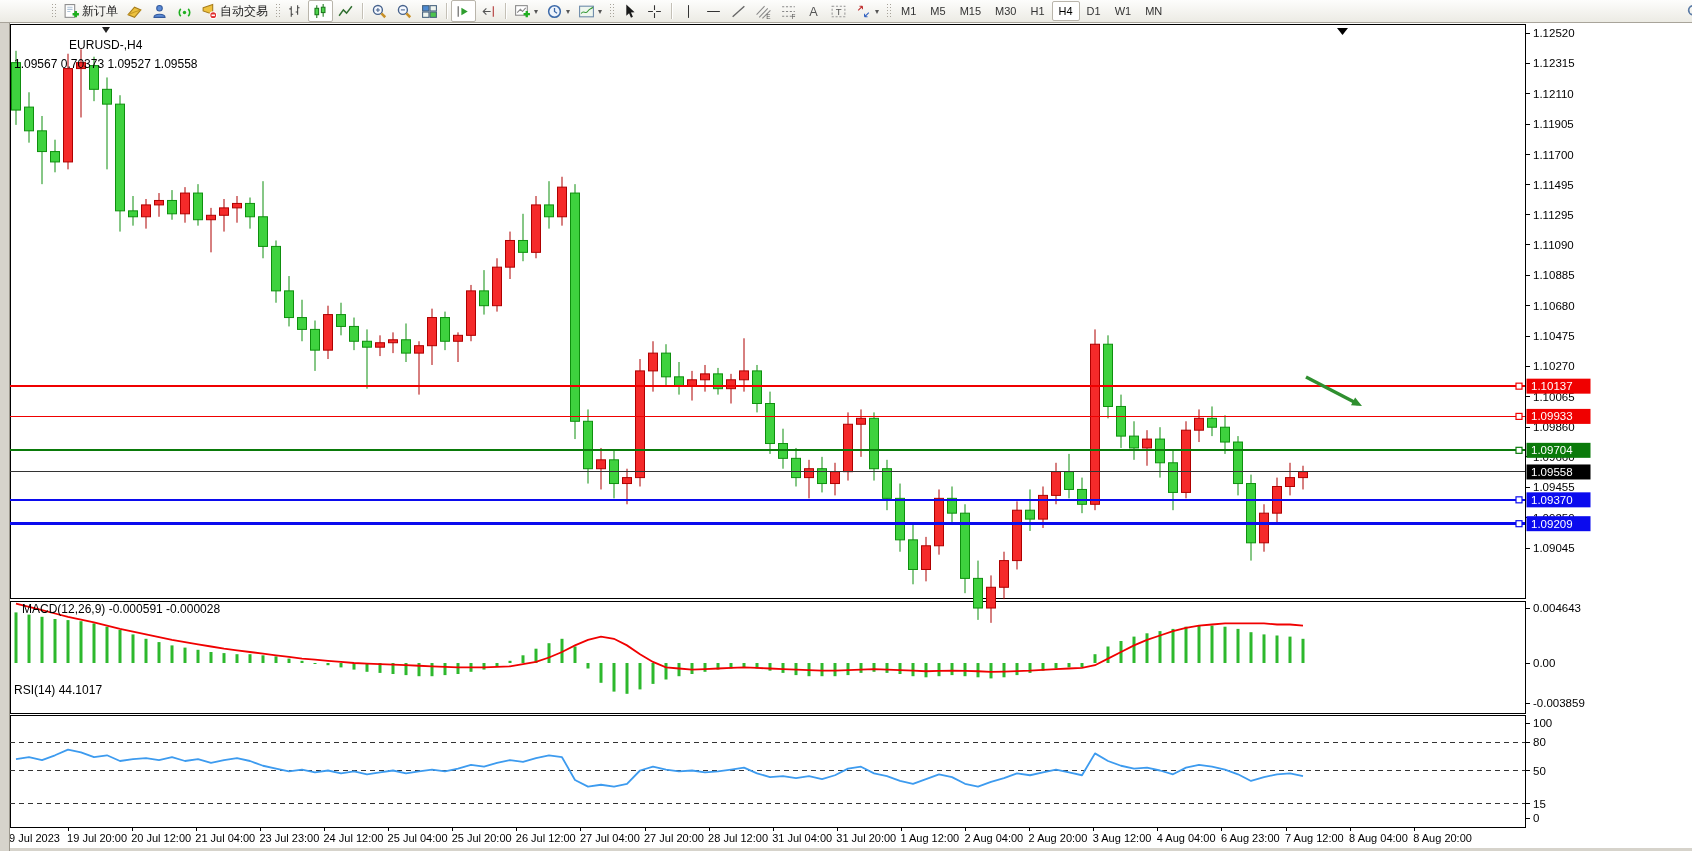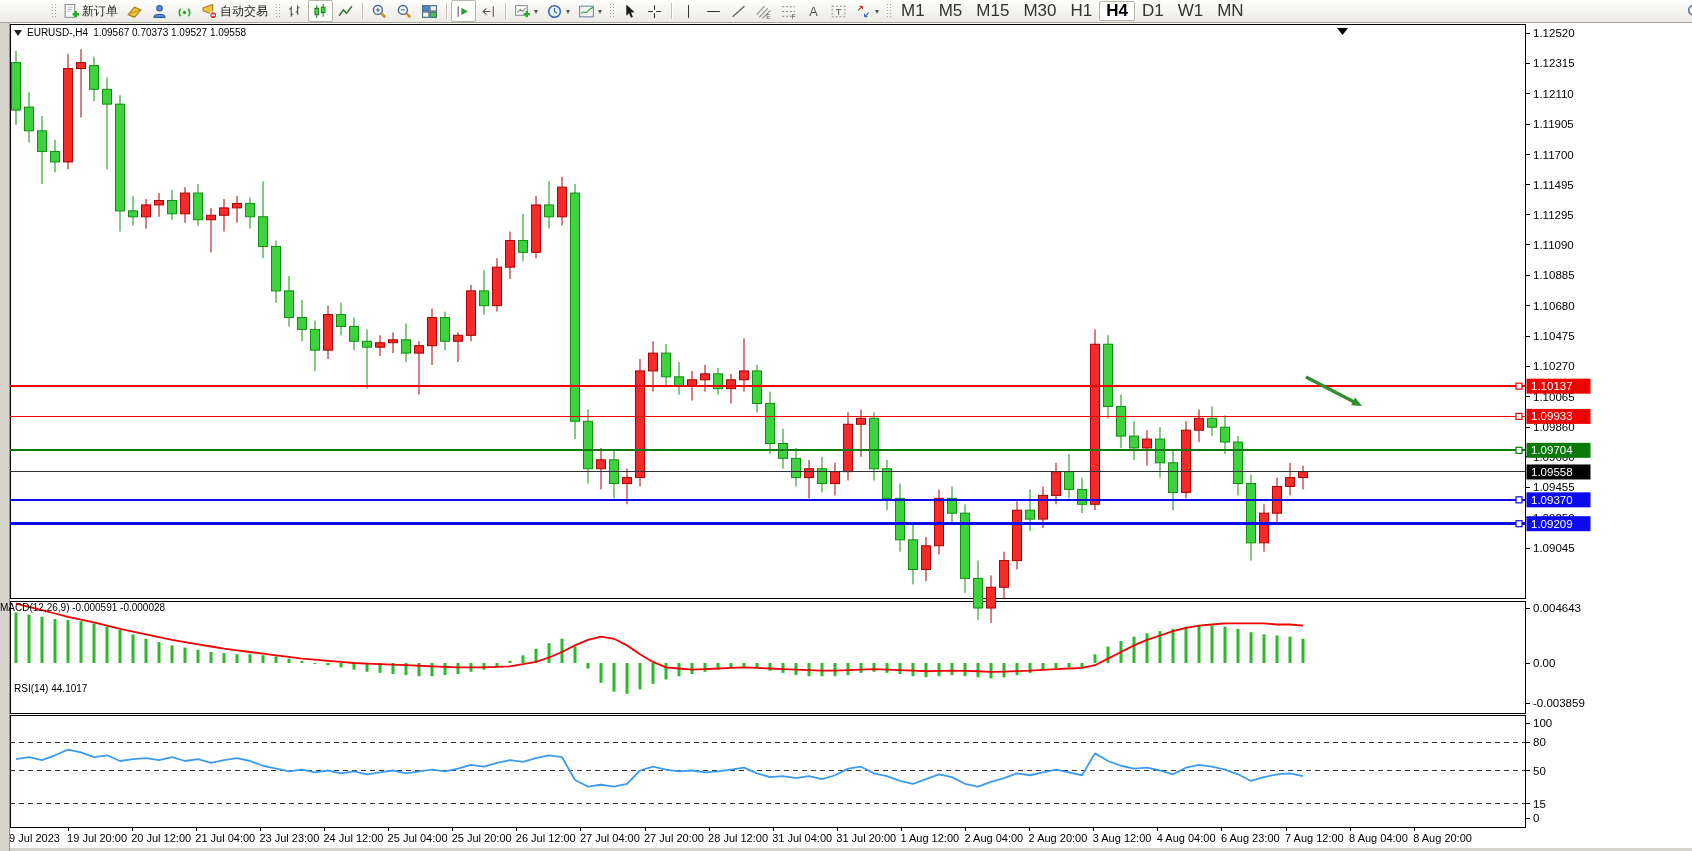--- a/index.html
+++ b/index.html
@@ -8,34 +8,34 @@
   
   #toolbar{position:absolute;left:0;top:0;width:1692px;height:22px;display:flex;align-items:center;
            background:linear-gradient(#fdfdfc,#ecebe4);border-bottom:1px solid #a8a49a;z-index:5;padding-left:48px;}
   .grip{width:5px;height:16px;margin:0 3px;
         background-image:radial-gradient(#a7a39a 0.8px,transparent 1px);background-size:3px 3px;}
   .sep{width:1px;height:16px;background:#c4c0b6;margin:0 4px;box-shadow:1px 0 0 #fff;}
   .tb{height:20px;display:flex;align-items:center;gap:2px;padding:0 3px;border:1px solid transparent;
       border-radius:2px;font-size:12px;color:#222;white-space:nowrap;cursor:default;}
   .tb svg{width:17px;height:17px;}
   .tb.pressed{background:#fff;border-color:#b9b5ab;}
-  .tf{height:18px;padding:0 6px;display:flex;align-items:center;font-size:17px;color:#333;
+  .tf{height:18px;padding:0 6px;display:flex;align-items:center;font-size:11px;color:#333;
       border:1px solid transparent;border-radius:2px;}
-  .tf.active{background:#fff;border-color:#b9b5ab;color:#000;font-weight:bold;}
+  .tf.active{background:#fff;border-color:#b9b5ab;color:#000;}
   .caret{font-size:8px;color:#555;margin-left:1px;}
   #tb-right{margin-left:auto;display:flex;align-items:center;margin-right:8px;}
   #chat-wrap{position:relative;}
   #chat-badge{position:absolute;right:-6px;top:-5px;min-width:12px;height:12px;border-radius:7px;
               background:#e03030;border:1px solid #fff;color:#fff;font-size:9px;font-weight:bold;
               display:flex;align-items:center;justify-content:center;padding:0 2px;}
   
   #gutter{position:absolute;left:0;top:22px;width:10px;height:829px;background:#d6d3cb;
           border-right:1px solid #9a968c;box-sizing:border-box;}
   #chart-svg{position:absolute;left:0;top:0;}
-  .ovl{position:absolute;font-size:10px;color:#000;z-index:3;white-space:pre;}
+  .ovl{position:absolute;font-size:12px;color:#000;z-index:3;white-space:pre;flex-direction:column;}
   #chart-title{left:14px;top:27px;display:flex;align-items:center;gap:5px;}
   .tri{width:0;height:0;border-left:4px solid transparent;border-right:4px solid transparent;
        border-top:6px solid #222;display:inline-block;}
   svg text{font-family:"Liberation Sans",sans-serif;}
 </style>
 </head>
 <body>
 
 <div id="stage">
 
@@ -692,16 +692,16 @@
         <text x="1413.1999999999998" y="842" fill="#000">8 Aug 20:00</text>
       </g>
     </svg>
   <div id="gutter"></div>
 
   <div class="ovl" id="chart-title">
     <span class="tri"></span>
     <span>EURUSD-,H4</span>
     <span>1.09567 0.70373 1.09527 1.09558</span>
   </div>
-  <div class="ovl" style="left:0;top:602px">MACD(12,26,9) -0.000591 -0.000028</div>
+  <div class="ovl" style="left:22px;top:602px">MACD(12,26,9) -0.000591 -0.000028</div>
   <div class="ovl" style="left:14px;top:683px">RSI(14) 44.1017</div>
 
 </div>
 
 </body></html>

